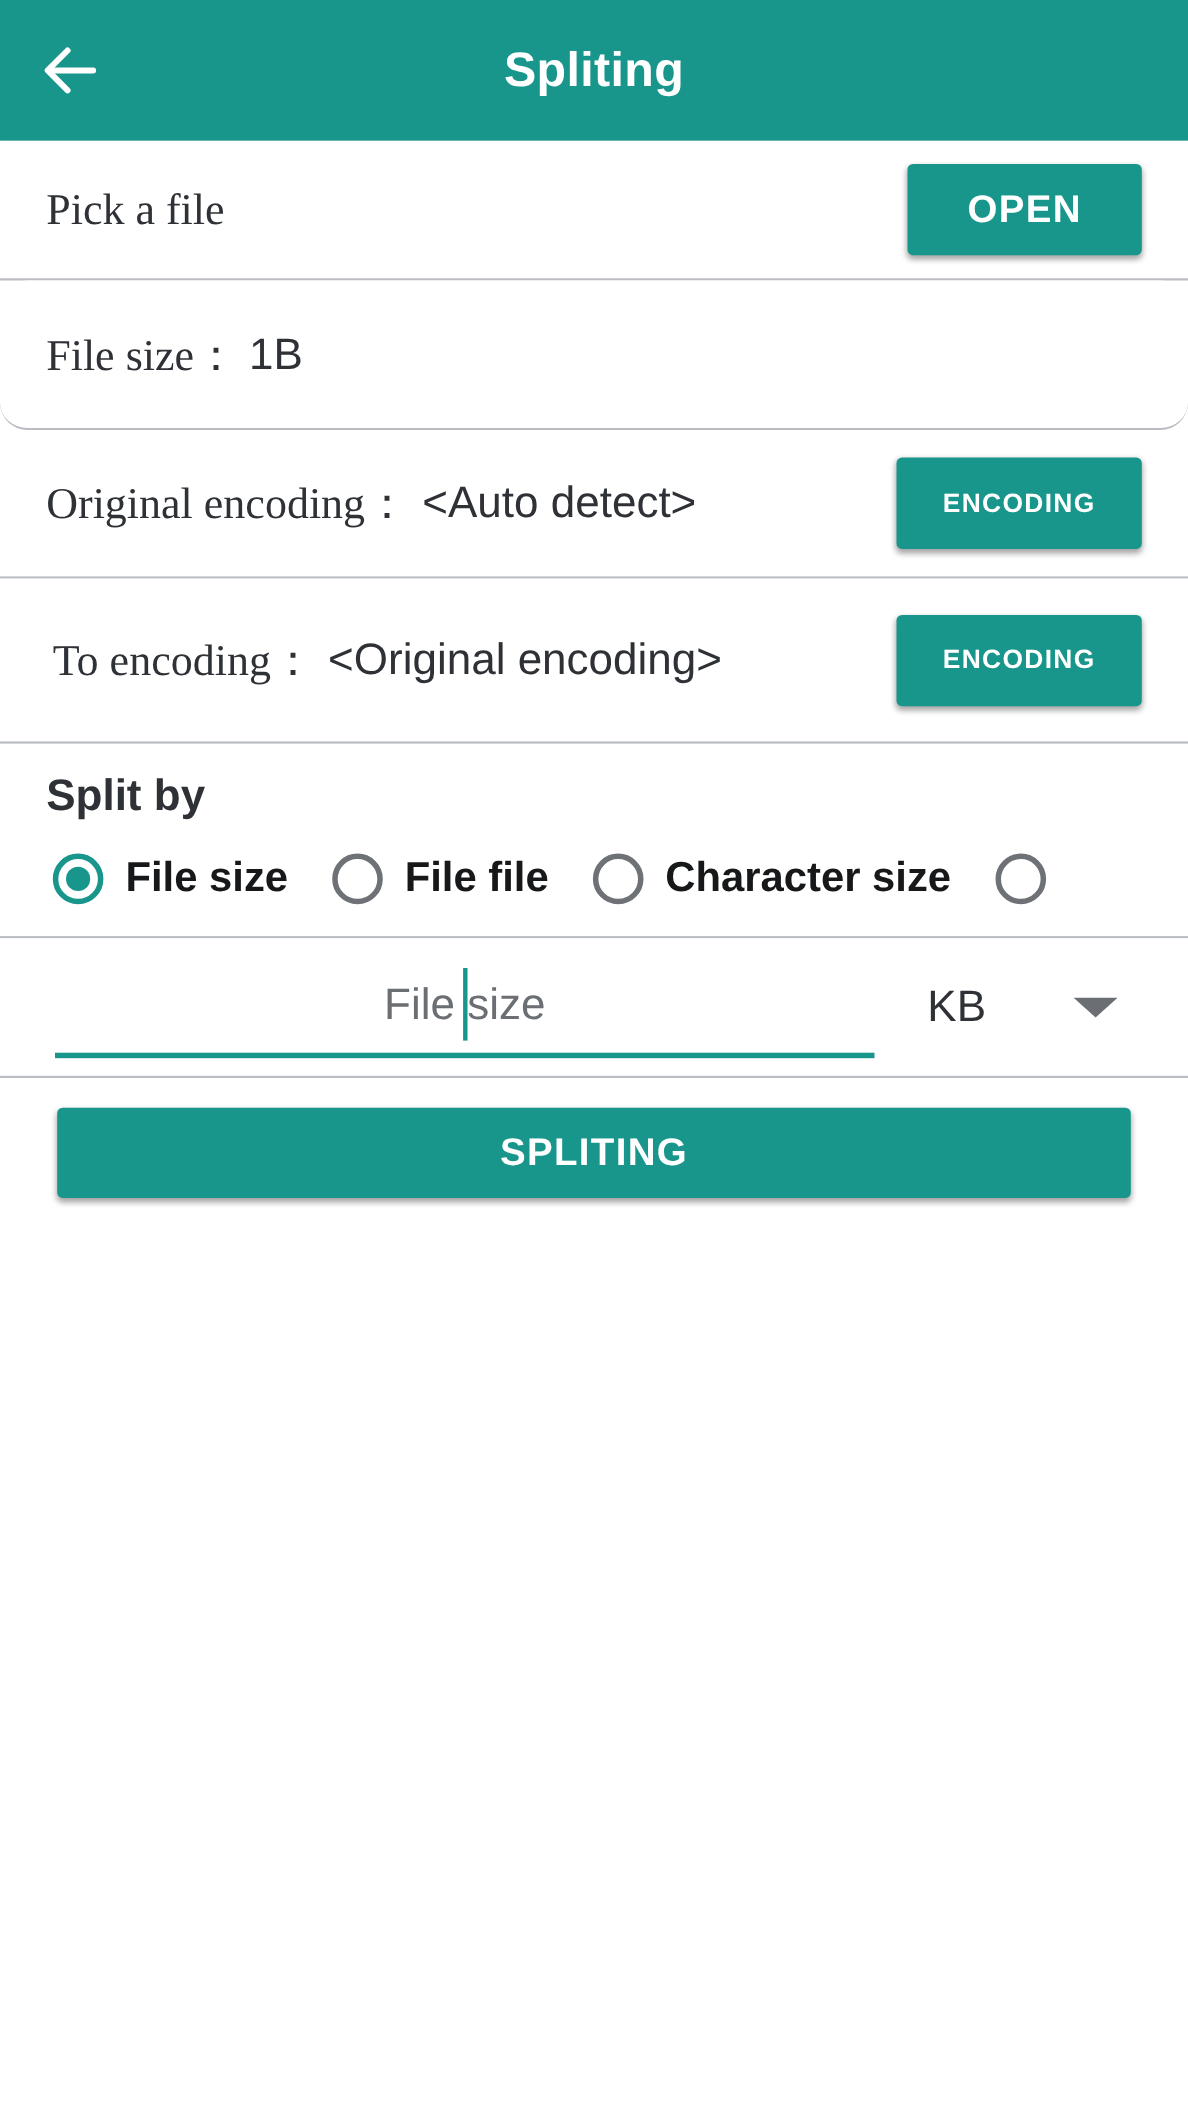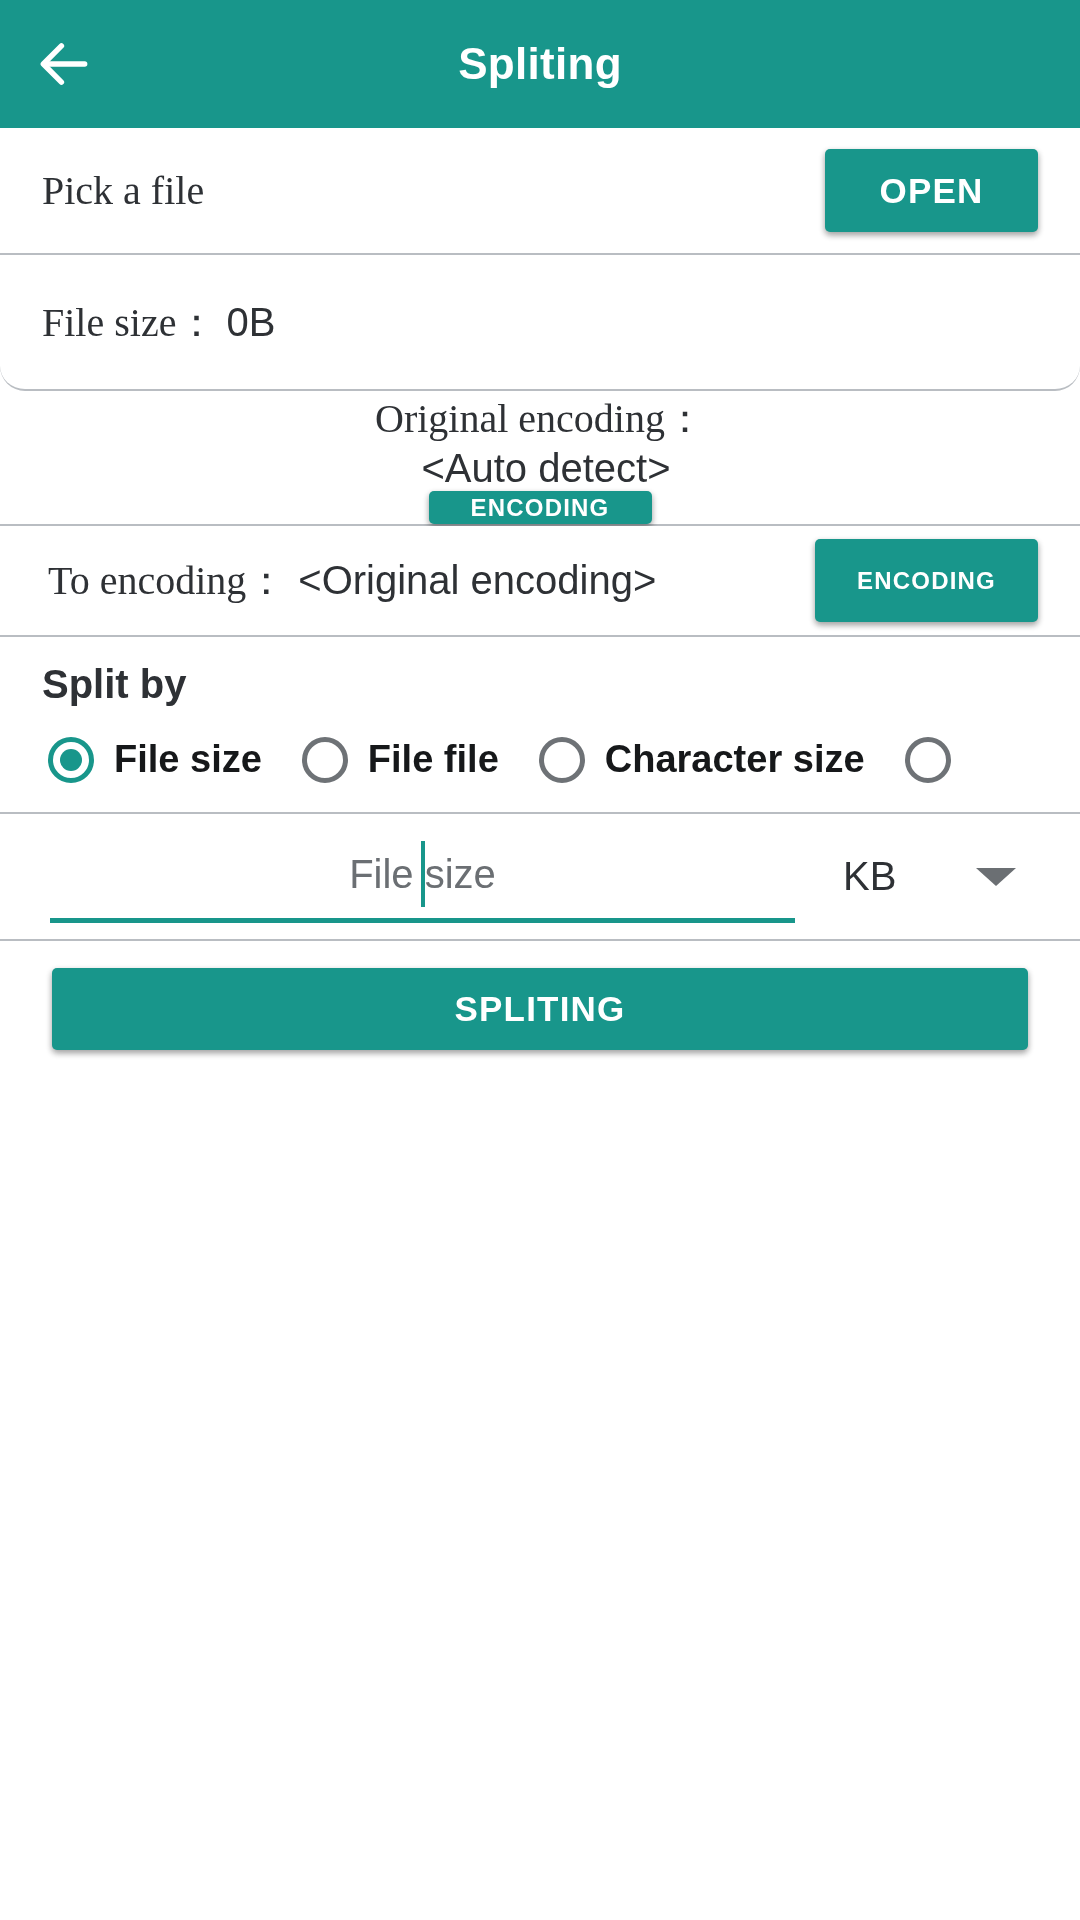--- a/index.html
+++ b/index.html
@@ -64,22 +64,22 @@
   .row-value {
     font-size: 40px;
     color: #2e3135;
     white-space: nowrap;
   }
   .spacer { flex: 1 1 auto; }
 
   
   .row-pick      { height: 127px; }
   .row-filesize  { height: 136px; border-radius: 25px; }
-  .row-origenc   { height: 135px; flex-direction: column; }
-  .row-toenc     { height: 111px; padding-left: 48px; }
+  .row-origenc   { height: 135px; }
+  .row-toenc     { height: 150px; padding-left: 48px; }
 
   
   .btn {
     background: #18968B;
     color: #ffffff;
     border: none;
     border-radius: 5px;
     font-family: "Liberation Sans", sans-serif;
     font-weight: bold;
     letter-spacing: 1.2px;
@@ -242,21 +242,21 @@
 </div>
 
 <div class="row row-pick">
   <span class="row-label">Pick a file</span>
   <span class="spacer"></span>
   <button class="btn btn-open">OPEN</button>
 </div>
 
 <div class="row row-filesize">
   <span class="row-label">File size：</span>
-  <span class="row-value" style="margin-left:10px;">0B</span>
+  <span class="row-value" style="margin-left:10px;">1B</span>
 </div>
 
 <div class="row row-origenc">
   <span class="row-label">Original encoding：</span>
   <span class="row-value" style="margin-left:12px;">&lt;Auto detect&gt;</span>
   <span class="spacer"></span>
   <button class="btn btn-encoding">ENCODING</button>
 </div>
 
 <div class="row row-toenc">

